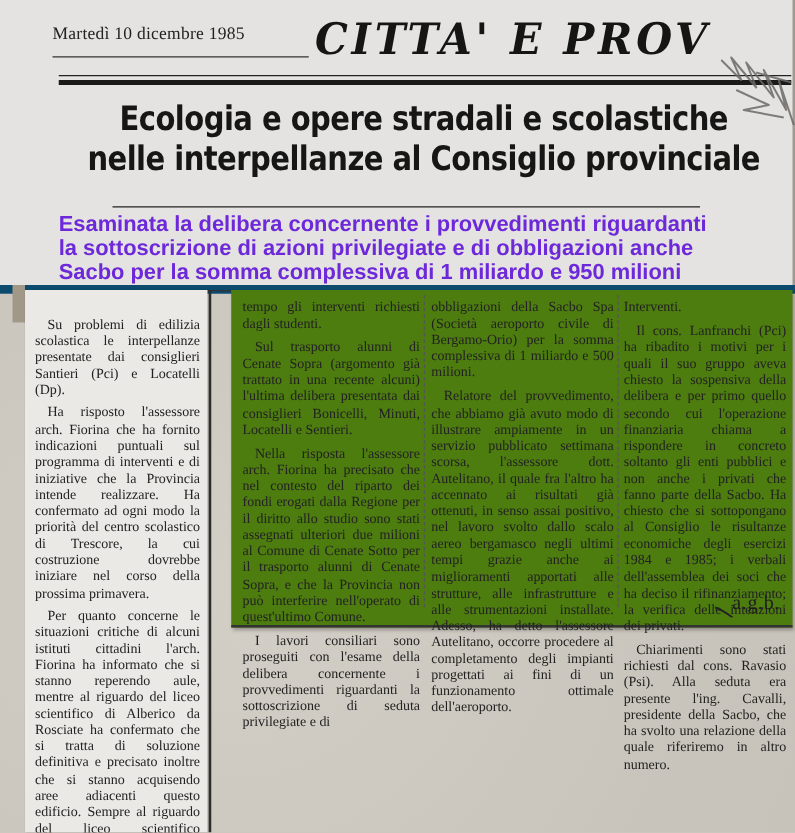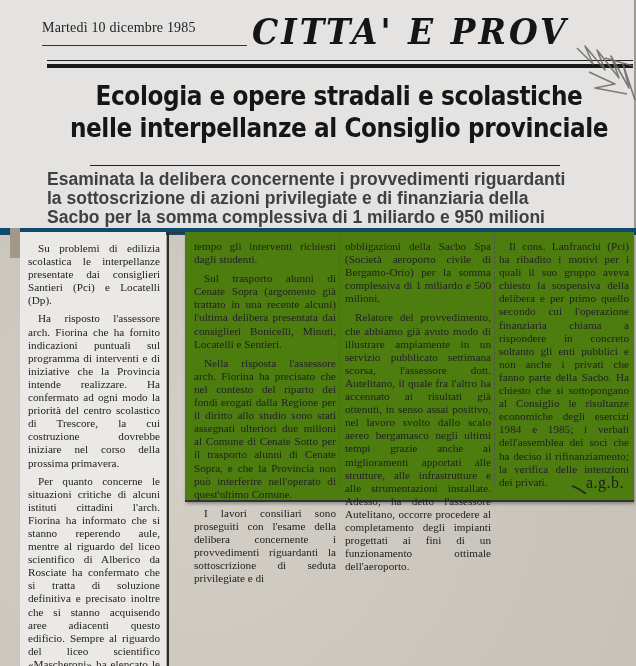--- a/index.html
+++ b/index.html
@@ -45,34 +45,34 @@
       font-size: 27px; line-height: 32px; color: #161616;
       text-align: center; letter-spacing: -0.5px;
       transform: scaleX(0.86); transform-origin: left top;
       width: 686px;
     }
     .headline div { white-space: nowrap; }
     .rule-mid { position: absolute; left: 90px; top: 165px; width: 470px; height: 1px; background: #222; }
     .subhead {
       position: absolute; left: 47px; top: 170px; width: 590px;
       font-family: "Liberation Sans", sans-serif; font-weight: bold;
-      font-size: 17.5px; line-height: 19px; color: #404040;
+      font-size: 17.5px; line-height: 19px; color: #6d28d9;
     }
     .subhead div { white-space: nowrap; }
     .rule-sub { position: absolute; left: 110px; top: 232px; width: 460px; height: 1px; background: #333; }
 
     
     .col {
       position: absolute; background: #ebe9e6;
       font-size: 11.2px; line-height: 13.1px; color: #222;
       text-align: justify; hyphens: manual;
       box-shadow: 1px 1px 2px rgba(0,0,0,0.25);
     }
     .col p { margin: 0 0 5px 0; text-indent: 10px; }
-    .col p:first-child { margin-top: 4px; }
+    .col p:first-child { margin-top: 16px; }
     .col-a { left: 20px; top: 232px; width: 146px; height: 434px; padding: 6px 6px 0 8px; box-sizing: border-box; }
     .col-a::after { content: ""; position: absolute; right: -3px; top: 0; width: 2px; height: 100%; background: #2d2d2d; }
     .main-clip {
       position: absolute; left: 185px; top: 232px; width: 449px; height: 268px;
       background: #4d7c0f; box-shadow: 1px 2px 3px rgba(0,0,0,0.3);
       border-bottom: 2px solid #333;
     }
     .sub-col {
       position: absolute; top: 8px;
       font-size: 11.2px; line-height: 13.1px; color: #222; text-align: justify;
@@ -104,21 +104,21 @@
   <svg class="scribble" viewBox="0 0 61 62">
     <path d="M2 4 L18 20 L10 2 L30 26 L22 6 L44 34 L36 12 L54 44 L48 20 L60 56 M14 28 L40 40 L20 44 L52 50 M30 14 L58 22" fill="none" stroke="#6b6965" stroke-width="1.6" stroke-linejoin="round" opacity="0.85"></path>
   </svg>
   <div class="headline">
     <div>Ecologia e opere stradali e scolastiche</div>
     <div>nelle interpellanze al Consiglio provinciale</div>
   </div>
   <div class="rule-mid"></div>
   <div class="subhead">
     <div>Esaminata la delibera concernente i provvedimenti riguardanti</div>
-    <div>la sottoscrizione di azioni privilegiate e di finanziaria della</div>
+    <div>la sottoscrizione di azioni privilegiate e di obbligazioni anche</div>
     <div>Sacbo per la somma complessiva di 1 miliardo e 950 milioni</div>
   </div>
   <div class="rule-sub"></div>
 </div>
 
 <div class="left-strip"></div>
 
 <div class="col col-a">
   <p>Su problemi di edilizia scolastica le interpellanze presentate dai consiglieri Santieri (Pci) e Locatelli (Dp).</p>
   <p>Ha risposto l'assessore arch. Fiorina che ha fornito indicazioni puntuali sul programma di interventi e di iniziative che la Provincia intende realizzare. Ha confermato ad ogni modo la priorità del centro scolastico di Trescore, la cui costruzione dovrebbe iniziare nel corso della prossima primavera.</p>
@@ -133,19 +133,21 @@
     <p>Nella risposta l'assessore arch. Fiorina ha precisato che nel contesto del riparto dei fondi erogati dalla Regione per il diritto allo studio sono stati assegnati ulteriori due milioni al Comune di Cenate Sotto per il trasporto alunni di Cenate Sopra, e che la Provincia non può interferire nell'operato di quest'ultimo Comune.</p>
     <p>I lavori consiliari sono proseguiti con l'esame della delibera concernente i provvedimenti riguardanti la sottoscrizione di seduta privilegiate e di</p>
   </div>
   <div class="vline v1"></div>
   <div class="sub-col sub-c">
     <p class="noindent">obbligazioni della Sacbo Spa (Società aeroporto civile di Bergamo-Orio) per la somma complessiva di 1 miliardo e 500 milioni.</p>
     <p>Relatore del provvedimento, che abbiamo già avuto modo di illustrare ampiamente in un servizio pubblicato settimana scorsa, l'assessore dott. Autelitano, il quale fra l'altro ha accennato ai risultati già ottenuti, in senso assai positivo, nel lavoro svolto dallo scalo aereo bergamasco negli ultimi tempi grazie anche ai miglioramenti apportati alle strutture, alle infrastrutture e alle strumentazioni installate. Adesso, ha detto l'assessore Autelitano, occorre procedere al completamento degli impianti progettati ai fini di un funzionamento ottimale dell'aeroporto.</p>
   </div>
   <div class="vline v2"></div>
   <div class="sub-col sub-d">
+    <p class="noindent">Interventi.</p>
     <p>Il cons. Lanfranchi (Pci) ha ribadito i motivi per i quali il suo gruppo aveva chiesto la sospensiva della delibera e per primo quello secondo cui l'operazione finanziaria chiama a rispondere in concreto soltanto gli enti pubblici e non anche i privati che fanno parte della Sacbo. Ha chiesto che si sottopongano al Consiglio le risultanze economiche degli esercizi 1984 e 1985; i verbali dell'assemblea dei soci che ha deciso il rifinanziamento; la verifica delle intenzioni dei privati.</p>
+    <p>Chiarimenti sono stati richiesti dal cons. Ravasio (Psi). Alla seduta era presente l'ing. Cavalli, presidente della Sacbo, che ha svolto una relazione della quale riferiremo in altro numero.</p>
   </div>
   <svg class="sig-tick" viewBox="0 0 16 10">
     <path d="M0 2 Q6 4 14 10" fill="none" stroke="#222" stroke-width="1.6"></path>
   </svg>
   <div class="signature">a.g.b.</div>
 </div>
 
 </body></html>

